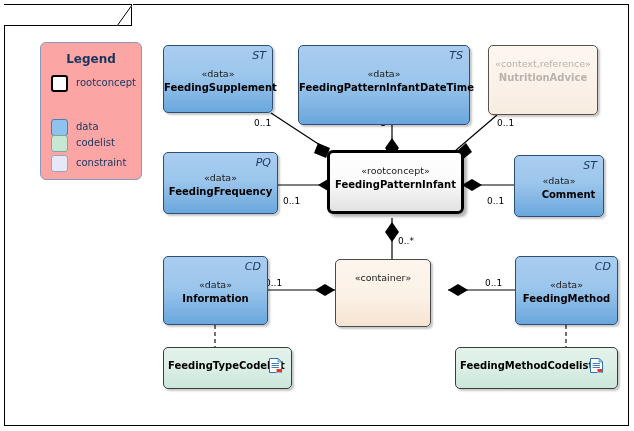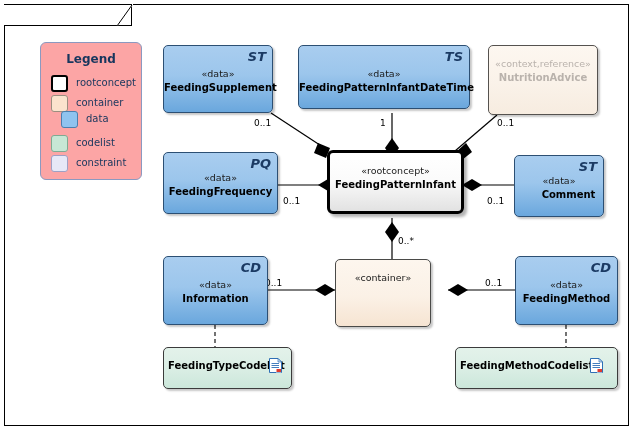--- a/index.html
+++ b/index.html
@@ -18,22 +18,22 @@
              font-size:10.5px;font-weight:bold;color:#000;white-space:nowrap;}
 
   
   .box{position:absolute;box-sizing:border-box;border-radius:5px;
        border:1px solid #2a2a2a;
        box-shadow:2px 2px 2px rgba(0,0,0,0.22);}
   .box .stereo{position:absolute;left:0;right:0;text-align:center;
        font-size:9.5px;color:#1a1a1a;}
   .box .nm{position:absolute;left:0;right:0;text-align:center;
        font-size:10px;font-weight:bold;color:#000;}
-  .box .tag{position:absolute;right:6px;top:3px;font-size:13px;
-       font-style:italic;font-weight:bold;color:#1b3a63;}
+  .box .tag{position:absolute;right:6px;top:3px;font-size:11px;
+       font-style:italic;font-weight:normal;color:#1b3a63;}
 
   
   .t-data{background:linear-gradient(180deg,#a9cdef 0%,#9cc6ec 45%,#6aa7dd 100%);
           border-color:#2c4f73;}
   
   .t-container{background:linear-gradient(180deg,#fdf6ee 0%,#fbf1e6 55%,#f6e4d2 100%);
           border-color:#4a4a48;}
   
   .t-root{background:linear-gradient(180deg,#ffffff 0%,#fbfbfb 45%,#e2e2e2 100%);
           border:3px solid #000;border-radius:6px;
@@ -139,45 +139,41 @@
   <div class="mult" style="left:265px;top:278px;">0..1</div>
   <div class="mult" style="left:485px;top:278px;">0..1</div>
 
   <div class="legend" style="left:40px;top:42px;width:100px;height:136px;">
     <div class="legend-title">Legend</div>
 
     <div class="legend-row" style="top:32px;width:88px;">
       <span class="sw sw-rootconcept"></span>
       <span class="legend-txt">rootconcept</span>
     </div>
-    <div class="legend-row" style="top:52px;width:88px;">
-      <span class="sw sw-container"></span>
-      <span class="legend-txt">container</span>
-    </div>
-    <div class="legend-row" style="top:68px;width:88px;margin-left:10px;">
+    <div class="legend-row" style="top:76px;width:88px;">
       <span class="sw sw-data"></span>
       <span class="legend-txt">data</span>
     </div>
     <div class="legend-row" style="top:92px;width:88px;">
       <span class="sw sw-codelist"></span>
       <span class="legend-txt">codelist</span>
     </div>
     <div class="legend-row" style="top:112px;width:88px;">
       <span class="sw sw-constraint"></span>
       <span class="legend-txt">constraint</span>
     </div>
   </div>
 
   <div class="box t-data" style="left:163px;top:45px;width:110px;height:68px;">
     <span class="tag">ST</span>
     <span class="stereo" style="top:22px;">«data»</span>
     <span class="nm" style="top:36px;">FeedingSupplement</span>
   </div>
 
-  <div class="box t-data" style="left:298px;top:45px;width:172px;height:64px;">
+  <div class="box t-data" style="left:298px;top:45px;width:172px;height:80px;">
     <span class="tag">TS</span>
     <span class="stereo" style="top:22px;">«data»</span>
     <span class="nm" style="top:36px;">FeedingPatternInfantDateTime</span>
   </div>
 
   <div class="box t-ref" style="left:488px;top:45px;width:110px;height:70px;">
     <span class="stereo" style="top:12px;">«context,reference»</span>
     <span class="nm" style="top:26px;">NutritionAdvice</span>
   </div>
 

